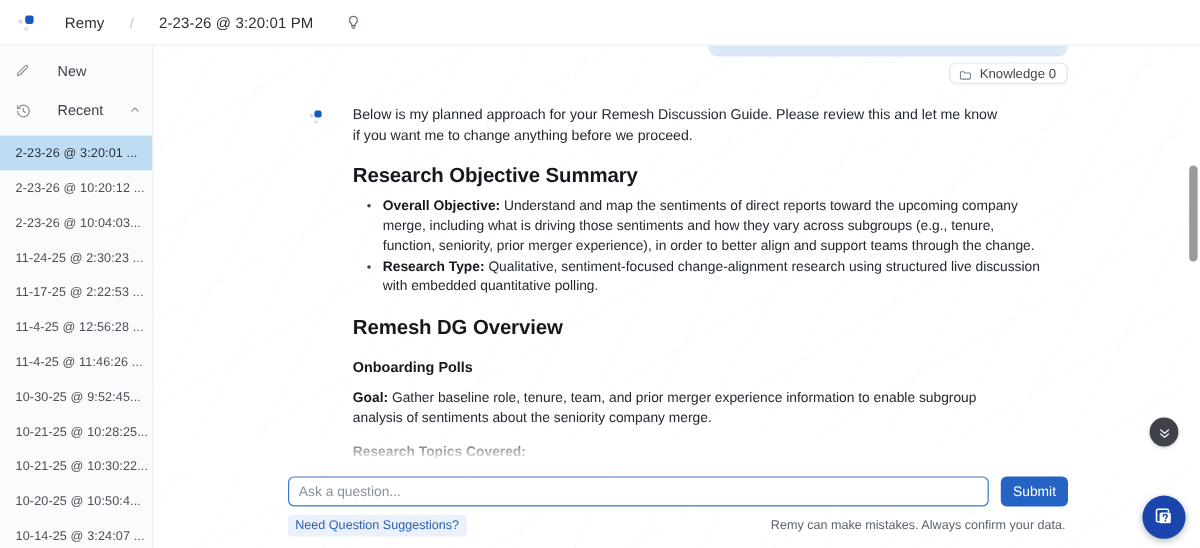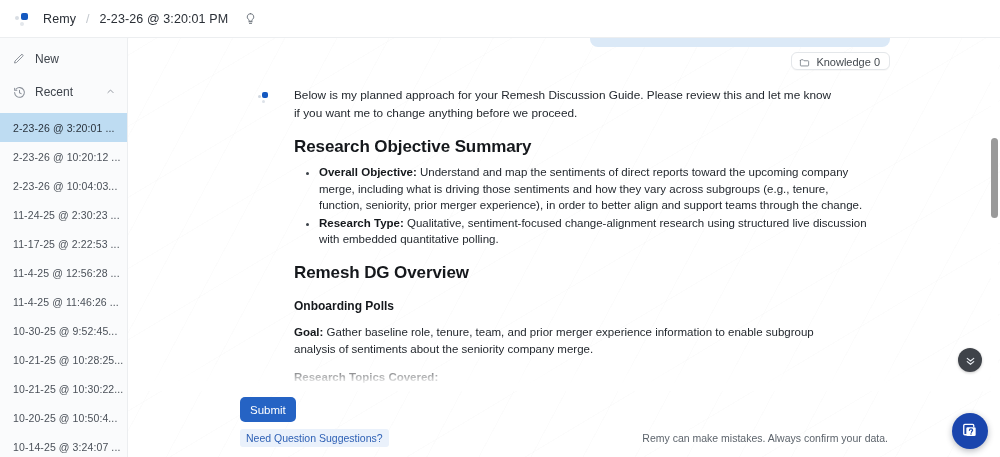--- a/index.html
+++ b/index.html
@@ -9,21 +9,21 @@
     font-family: "Liberation Sans", sans-serif;
     background: #ffffff;
     color: #1f2328;
     -webkit-font-smoothing: antialiased;
   }
   .app { position: relative; width: 1000px; height: 457px; display: flex; flex-direction: column; background:#fff; }
 
   
   .topbar {
     height: 38px; flex: 0 0 38px;
-    display: flex; align-items: center; gap: 9px;
+    display: flex; align-items: center; gap: 20px;
     padding: 0 14px;
     background: #ffffff;
     border-bottom: 1px solid #eceef0;
     position: relative; z-index: 20;
   }
   .brand-mark { width: 20px; height: 18px; position: relative; flex: 0 0 20px; }
   .brand-mark i { position:absolute; display:block; border-radius: 2px; }
   .bm-main { width: 7px; height: 7px; left: 7px; top: 3px; background: #1559c0; border-radius:2px; }
   .bm-s1 { width: 4px; height: 4px; left: 1px; top: 6px; background: #d8dde3; }
   .bm-s2 { width: 4px; height: 4px; left: 6px; top: 12px; background: #e3e7eb; }
@@ -40,21 +40,21 @@
   .sidebar {
     width: 128px; flex: 0 0 128px;
     background: #fafbfc;
     border-right: 1px solid #eceef0;
     display: flex; flex-direction: column;
     overflow: hidden;
     position: relative; z-index: 10;
   }
   .side-top { padding: 7px 0 2px 0; }
   .side-row {
-    display: flex; align-items: center; gap: 9px;
+    display: flex; align-items: center; gap: 22px;
     height: 28px; padding: 0 12px;
     font-size: 12px; color: #3d434b; cursor: pointer;
   }
   .side-row .sr-ico { width: 14px; height: 14px; flex:0 0 14px; display:flex; align-items:center; justify-content:center; color:#8a9099; }
   .side-row .sr-label { flex: 1; }
   .side-row .sr-chev { color:#8a9099; font-size:9px; line-height:1; }
   .recent-row { margin-top: 5px; align-items: center; }
 
   .hist { flex: 1; overflow: hidden; padding-top: 5px; }
   .hist-item {
@@ -288,20 +288,21 @@
             </div>
           </div>
 
         </div>
 
         <div class="fademask"></div>
       </div>
 
       <div class="composer">
         <div class="composer-row">
+          <input class="qinput" type="text" placeholder="Ask a question..." style="">
           <button class="submit-btn">Submit</button>
         </div>
         <div class="composer-sub">
           <button class="sugg-chip">Need Question Suggestions?</button>
           <span class="disclaimer">Remy can make mistakes. Always confirm your data.</span>
         </div>
       </div>
 
       <div class="scroll-fab">
         <svg width="13" height="13" viewBox="0 0 24 24" fill="none" stroke="#e9edf2" stroke-width="2.1" stroke-linecap="round" stroke-linejoin="round">

